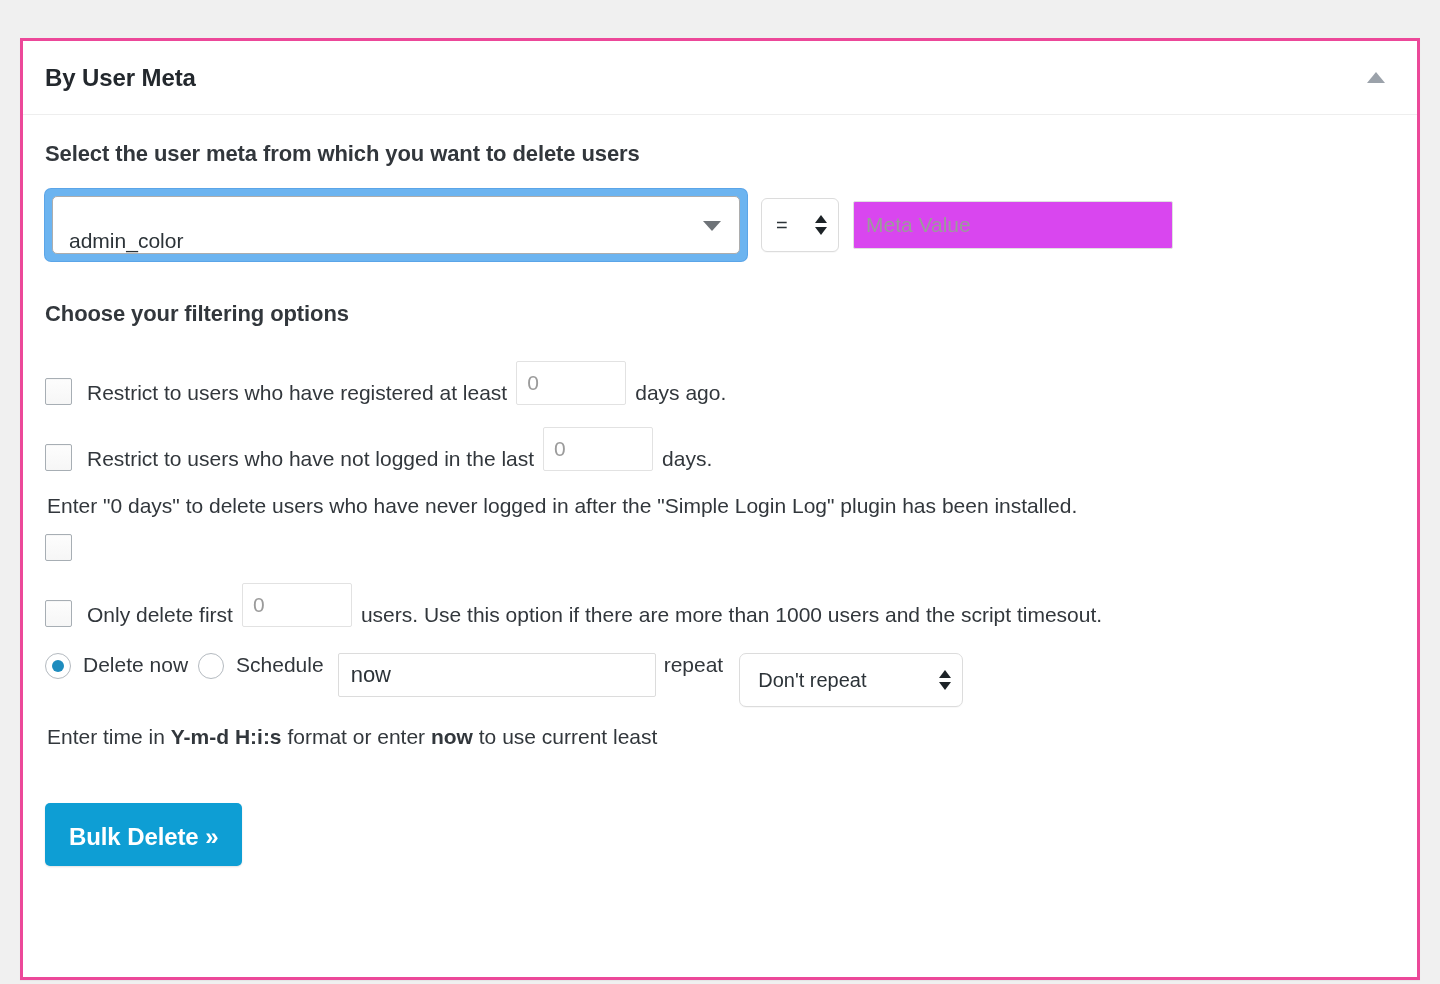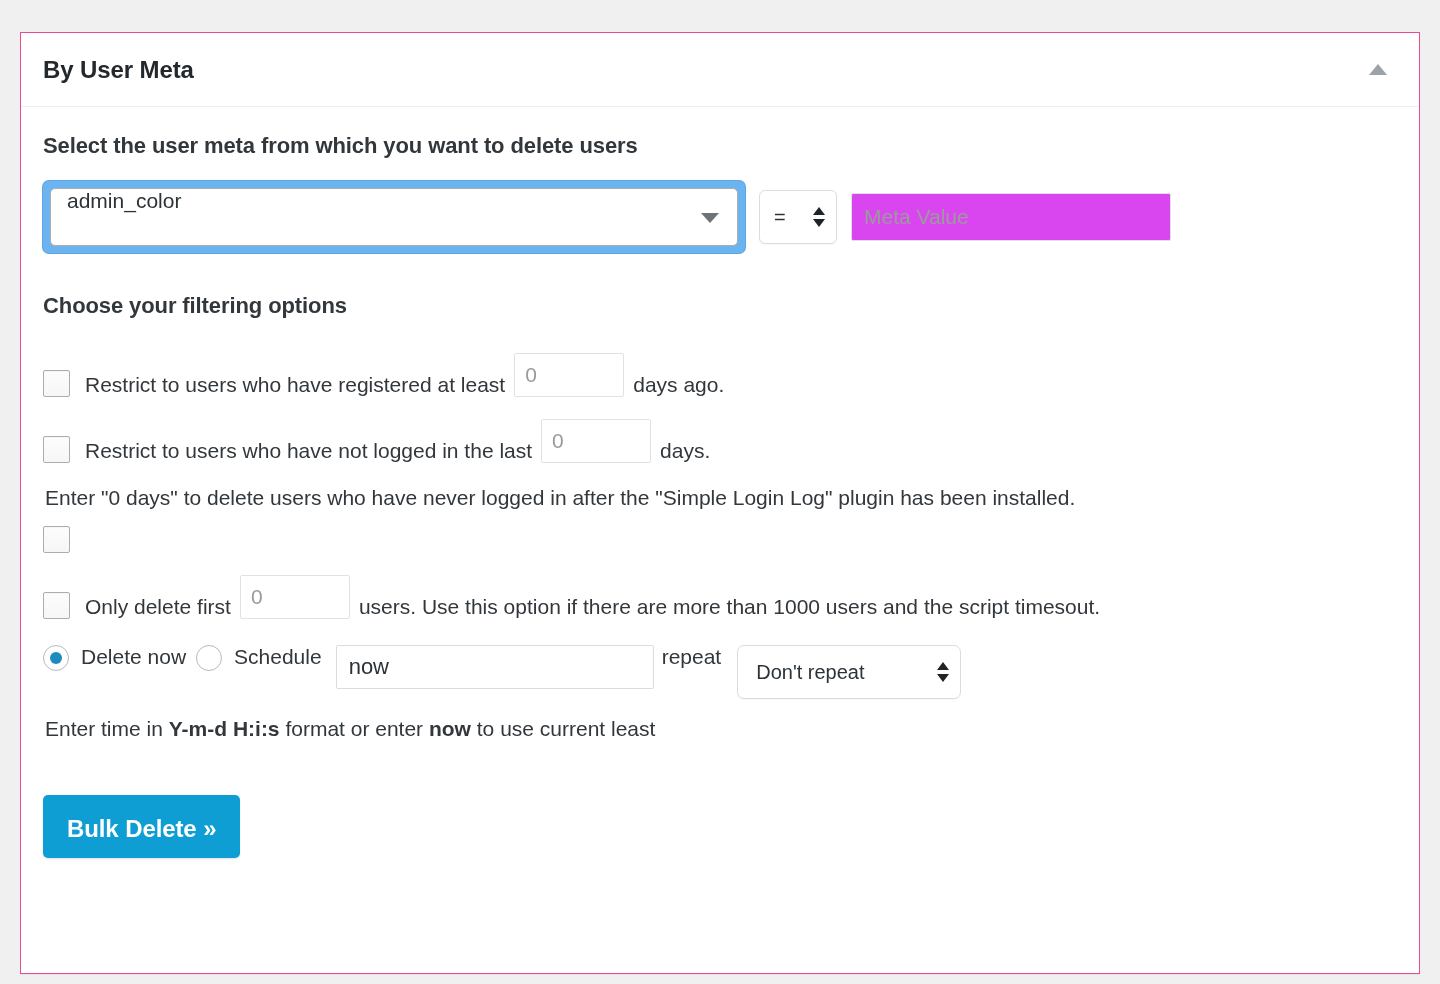--- a/index.html
+++ b/index.html
@@ -11,24 +11,24 @@
     -webkit-font-smoothing: antialiased;
   }
   .page {
     position: relative;
     width: 1440px; height: 984px;
     background: #f0f0f0;
     overflow: hidden;
   }
   .panel {
     position: absolute;
-    left: 20px; top: 32px;
+    left: 20px; top: 38px;
     width: 1400px; height: 942px;
     background: #ffffff;
-    border: 1px solid #ec4899;
+    border: 3px solid #ec4899;
     box-shadow: 0 1px 1px rgba(0,0,0,.04);
   }
   
   .panel-header {
     position: relative;
     height: 74px;
     border-bottom: 1px solid #eeeeee;
     display: flex;
     align-items: center;
     padding: 0 26px 0 22px;
@@ -83,21 +83,21 @@
     justify-content: center;
     padding: 7px;
   }
   .meta-select {
     position: relative;
     width: 100%; height: 100%;
     background: #ffffff;
     border: 1px solid #adadad;
     border-radius: 5px;
     display: flex;
-    align-items: flex-start;
+    align-items: flex-end;
     padding: 0 16px;
     font-size: 21px;
     color: #2c3338;
     cursor: pointer;
   }
   .meta-select .caret-down {
     position: absolute;
     right: 18px; top: 50%;
     margin-top: -4px;
     width: 0; height: 0;

